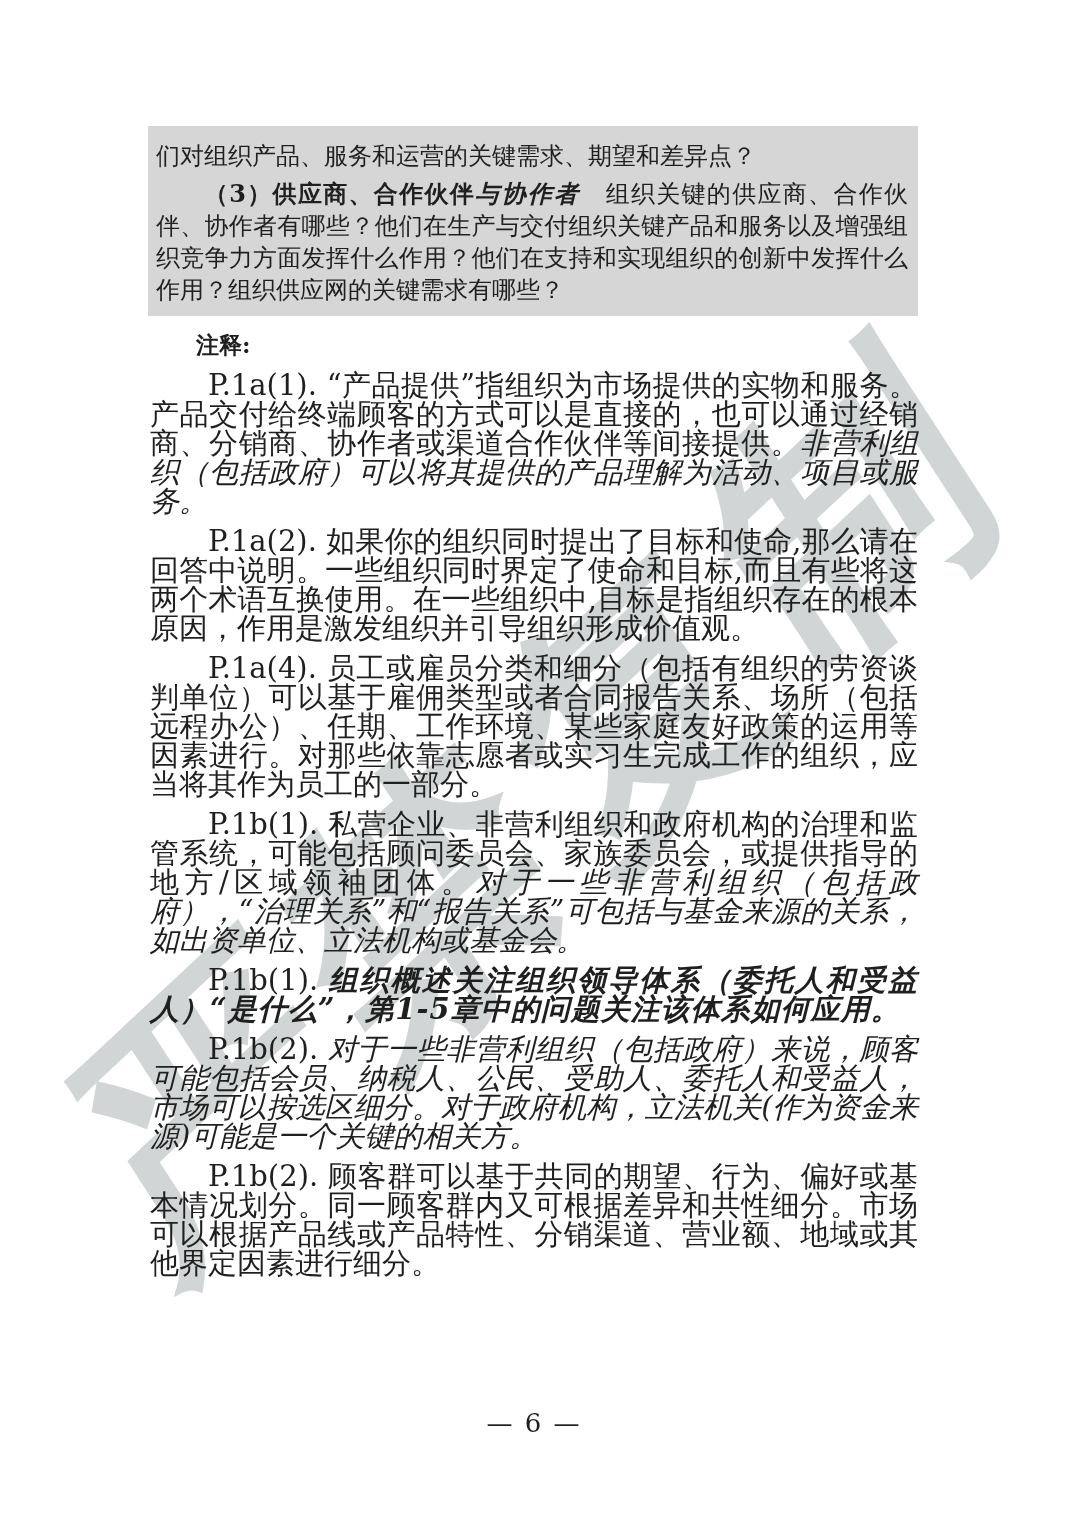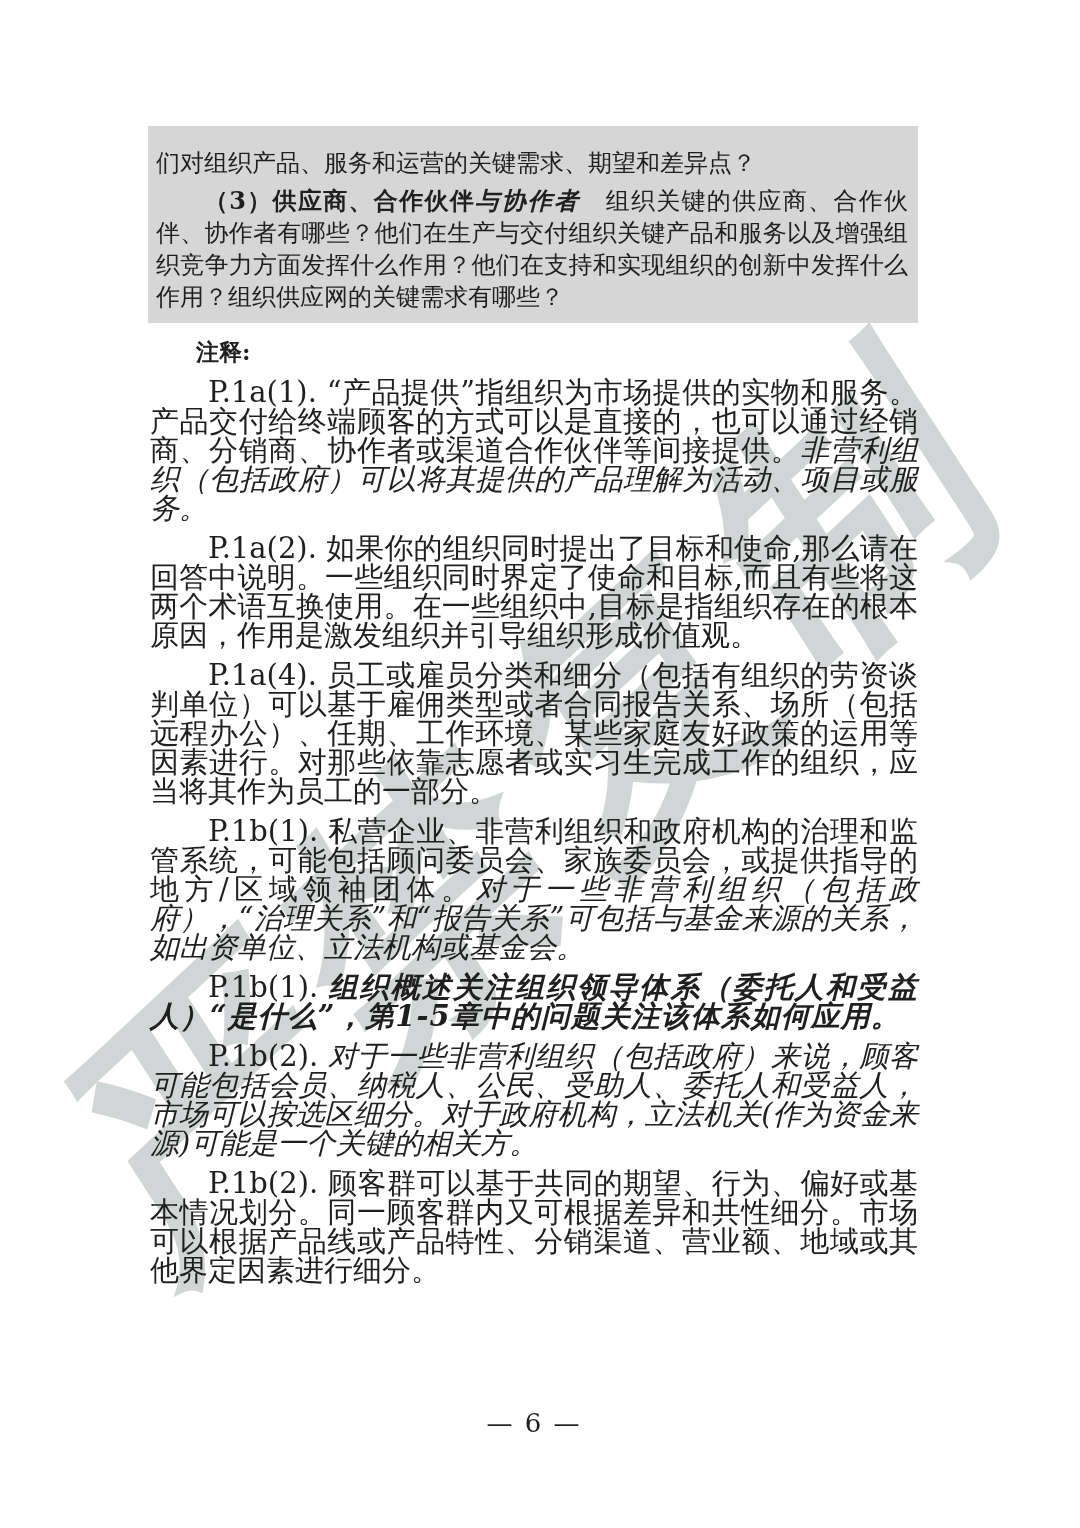--- a/index.html
+++ b/index.html
@@ -78,21 +78,21 @@
 </head>
 <body>
 
 <div class="page">
 
   <div class="watermark" style="color: rgb(193, 198, 198);">严禁复制</div>
 
   <div class="content">
 
     <div class="highlight" id="highlight-block" style="background: rgb(214, 214, 214);">
-        <p class="para no-indent" style="margin-top: 15px; font-size: 24px; line-height: 32px;"><span class="seg-normal">们对组织产品、服务和运营的关键需求、期望和差异点？</span></p>
+        <p class="para no-indent" style="margin-top: 8px; font-size: 24px; line-height: 32px;"><span class="seg-normal">们对组织产品、服务和运营的关键需求、期望和差异点？</span></p>
         <p class="para" style="font-size: 24px; line-height: 32px;"><span class="seg-bold">（3）供应商、合作伙伴</span><span class="seg-script">与协作者</span><span class="seg-normal">　组织关键的供应商、合作伙伴、协作者有哪些？他们在生产与交付组织关键产品和服务以及增强组织竞争力方面发挥什么作用？他们在支持和实现组织的创新中发挥什么作用？组织供应网的关键需求有哪些？</span></p>
       </div>
 
     <div class="notes">
       <p class="notes-label">注释:</p>
       <div id="notes-list">
           <p class="para"><span class="seg-normal">P.1a(1). “产品提供”指组织为市场提供的实物和服务。产品交付给终端顾客的方式可以是直接的，也可以通过经销商、分销商、协作者或渠道合作伙伴等间接提供。</span><span class="seg-italic">非营利组织（包括政府）可以将其提供的产品理解为活动、项目或服务。</span></p>
           <p class="para"><span class="seg-normal">P.1a(2). 如果你的组织同时提出了目标和使命,那么请在回答中说明。一些组织同时界定了使命和目标,而且有些将这两个术语互换使用。在一些组织中,目标是指组织存在的根本原因，作用是激发组织并引导组织形成价值观。</span></p>
           <p class="para"><span class="seg-normal">P.1a(4). 员工或雇员分类和细分（包括有组织的劳资谈判单位）可以基于雇佣类型或者合同报告关系、场所（包括远程办公）、任期、工作环境、某些家庭友好政策的运用等因素进行。对那些依靠志愿者或实习生完成工作的组织，应当将其作为员工的一部分。</span></p>
           <p class="para"><span class="seg-normal">P.1b(1). 私营企业、非营利组织和政府机构的治理和监管系统，可能包括顾问委员会、家族委员会，或提供指导的地方/区域领袖团体。</span><span class="seg-italic">对于一些非营利组织（包括政府），“治理关系”和“报告关系”可包括与基金来源的关系，如出资单位、立法机构或基金会。</span></p>

